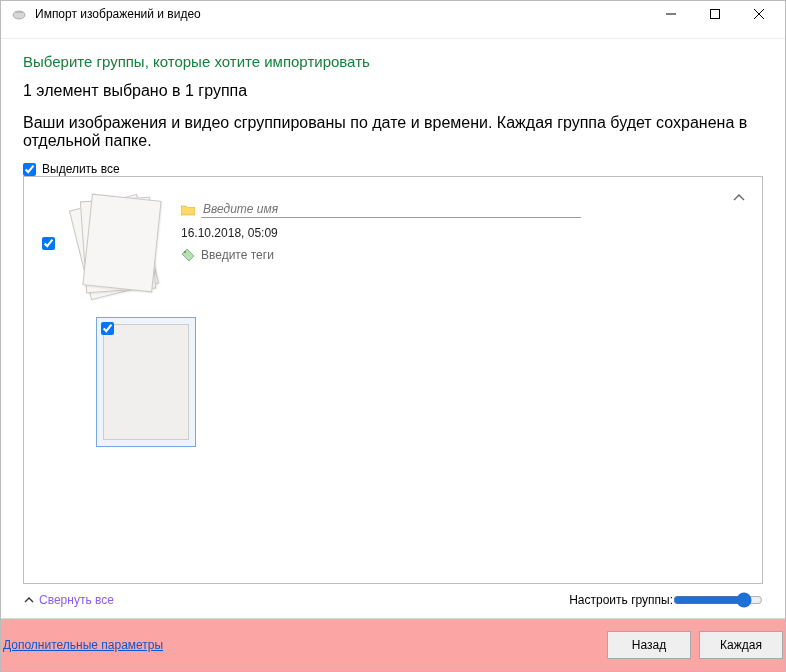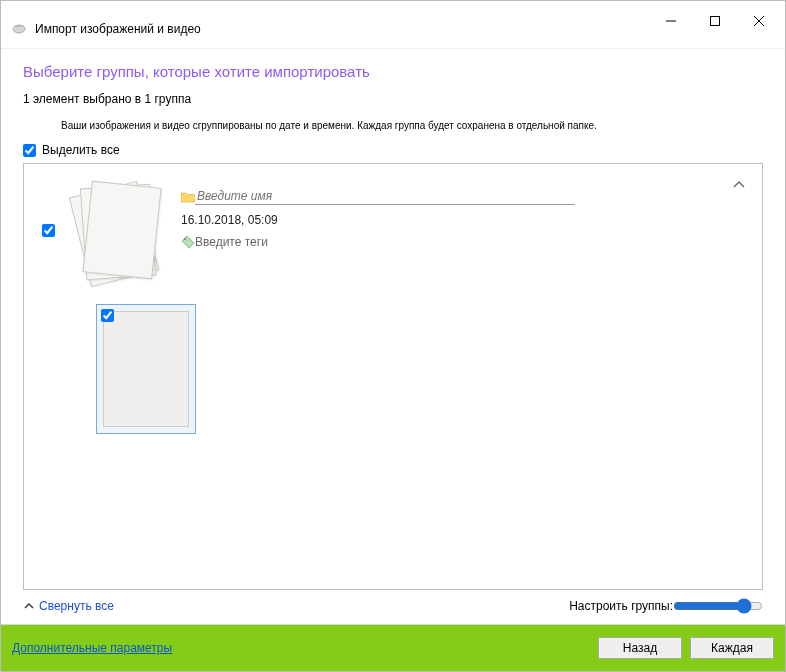--- a/index.html
+++ b/index.html
@@ -16,23 +16,23 @@
   width: 786px;
   height: 672px;
   border: 1px solid #bbb;
   background: #fff;
   display: flex;
   flex-direction: column;
   box-shadow: 0 2px 8px rgba(0,0,0,0.15);
   margin: 0;
 }
 .titlebar {
-  height: 48px;
-  display: flex;
-  align-items: flex-end;
+  height: 38px;
+  display: flex;
+  align-items: center;
   padding: 0 4px 12px 10px;
   border-bottom: 1px solid #eee;
 }
 .titlebar .app-icon {
   width: 16px; height: 16px;
   margin-right: 8px;
   display: inline-flex;
 }
 .titlebar .title { font-size: 12px; }
 .titlebar .spacer { flex: 1; }
@@ -47,30 +47,30 @@
 }
 
 .content {
   flex: 1;
   padding: 14px 22px 0 22px;
   display: flex;
   flex-direction: column;
   overflow: hidden;
 }
 .heading {
-  color: #8b5cf6;
+  color: #15803d;
   font-size: 15px;
   font-weight: 400;
   margin-bottom: 12px;
 }
-.status-line { font-size: 12px; margin-bottom: 14px; }
-.explain { font-size: 10px; margin-bottom: 12px; margin-left: 38px; }
+.status-line { font-size: 16px; margin-bottom: 14px; }
+.explain { font-size: 16px; margin-bottom: 12px; }
 .select-all {
   display: flex; align-items: center; gap: 6px;
-  font-size: 12px; margin-bottom: 6px;
+  font-size: 12px; 
 }
 .select-all input { width: 13px; height: 13px; }
 
 .groups-box {
   border: 1px solid #bfbfbf;
   flex: 1;
   background: #fff;
   padding: 14px 18px;
   overflow: auto;
   position: relative;
@@ -101,21 +101,21 @@
 .stack-thumb .p3 { transform: rotate(6deg); top: 2px; left: 14px; }
 
 .group-meta {
   flex: 1;
   padding-top: 10px;
   display: flex;
   flex-direction: column;
   gap: 8px;
   font-size: 12px;
 }
-.meta-line { display: flex; align-items: center; }
+.meta-line { display: flex; align-items: center; gap: 6px; }
 .folder-icon { width: 14px; height: 12px; }
 .tag-icon { width: 14px; height: 14px; }
 .name-input {
   border: none;
   border-bottom: 1px solid #9a9a9a;
   font-style: italic;
   color: #6a6a6a;
   font-size: 12px;
   padding: 1px 2px;
   width: 380px;
@@ -154,46 +154,46 @@
 }
 
 .toolbar-row {
   display: flex;
   align-items: center;
   padding: 8px 0 10px 0;
   font-size: 12px;
 }
 .collapse-all {
   display: flex; align-items: center; gap: 4px;
-  color: #1d4ed8; cursor: default;
+  color: #8b5cf6; cursor: default;
 }
 .toolbar-row .spacer { flex: 1; }
 .slider-label { }
 .zoom-slider {
   width: 90px;
   accent-color: #1e6fd6;
 }
 
 .footer {
-  background: #84cc16;
+  background: #fca5a5;
   border-top: 1px solid #d8d8d8;
-  padding: 12px 11px;
+  padding: 12px 2px;
   display: flex;
   align-items: center;
 }
 .link {
   color: #0b57d0;
   text-decoration: underline;
   font-size: 12px;
   cursor: default;
 }
 .footer .spacer { flex: 1; }
 .btn {
   min-width: 84px;
-  height: 22px;
+  height: 28px;
   border: 1px solid #a9a9a9;
   background: #efefef;
   font-size: 12px;
   margin-left: 8px;
   cursor: default;
   padding: 0 14px;
 }
 </style>
 </head>
 <body>

